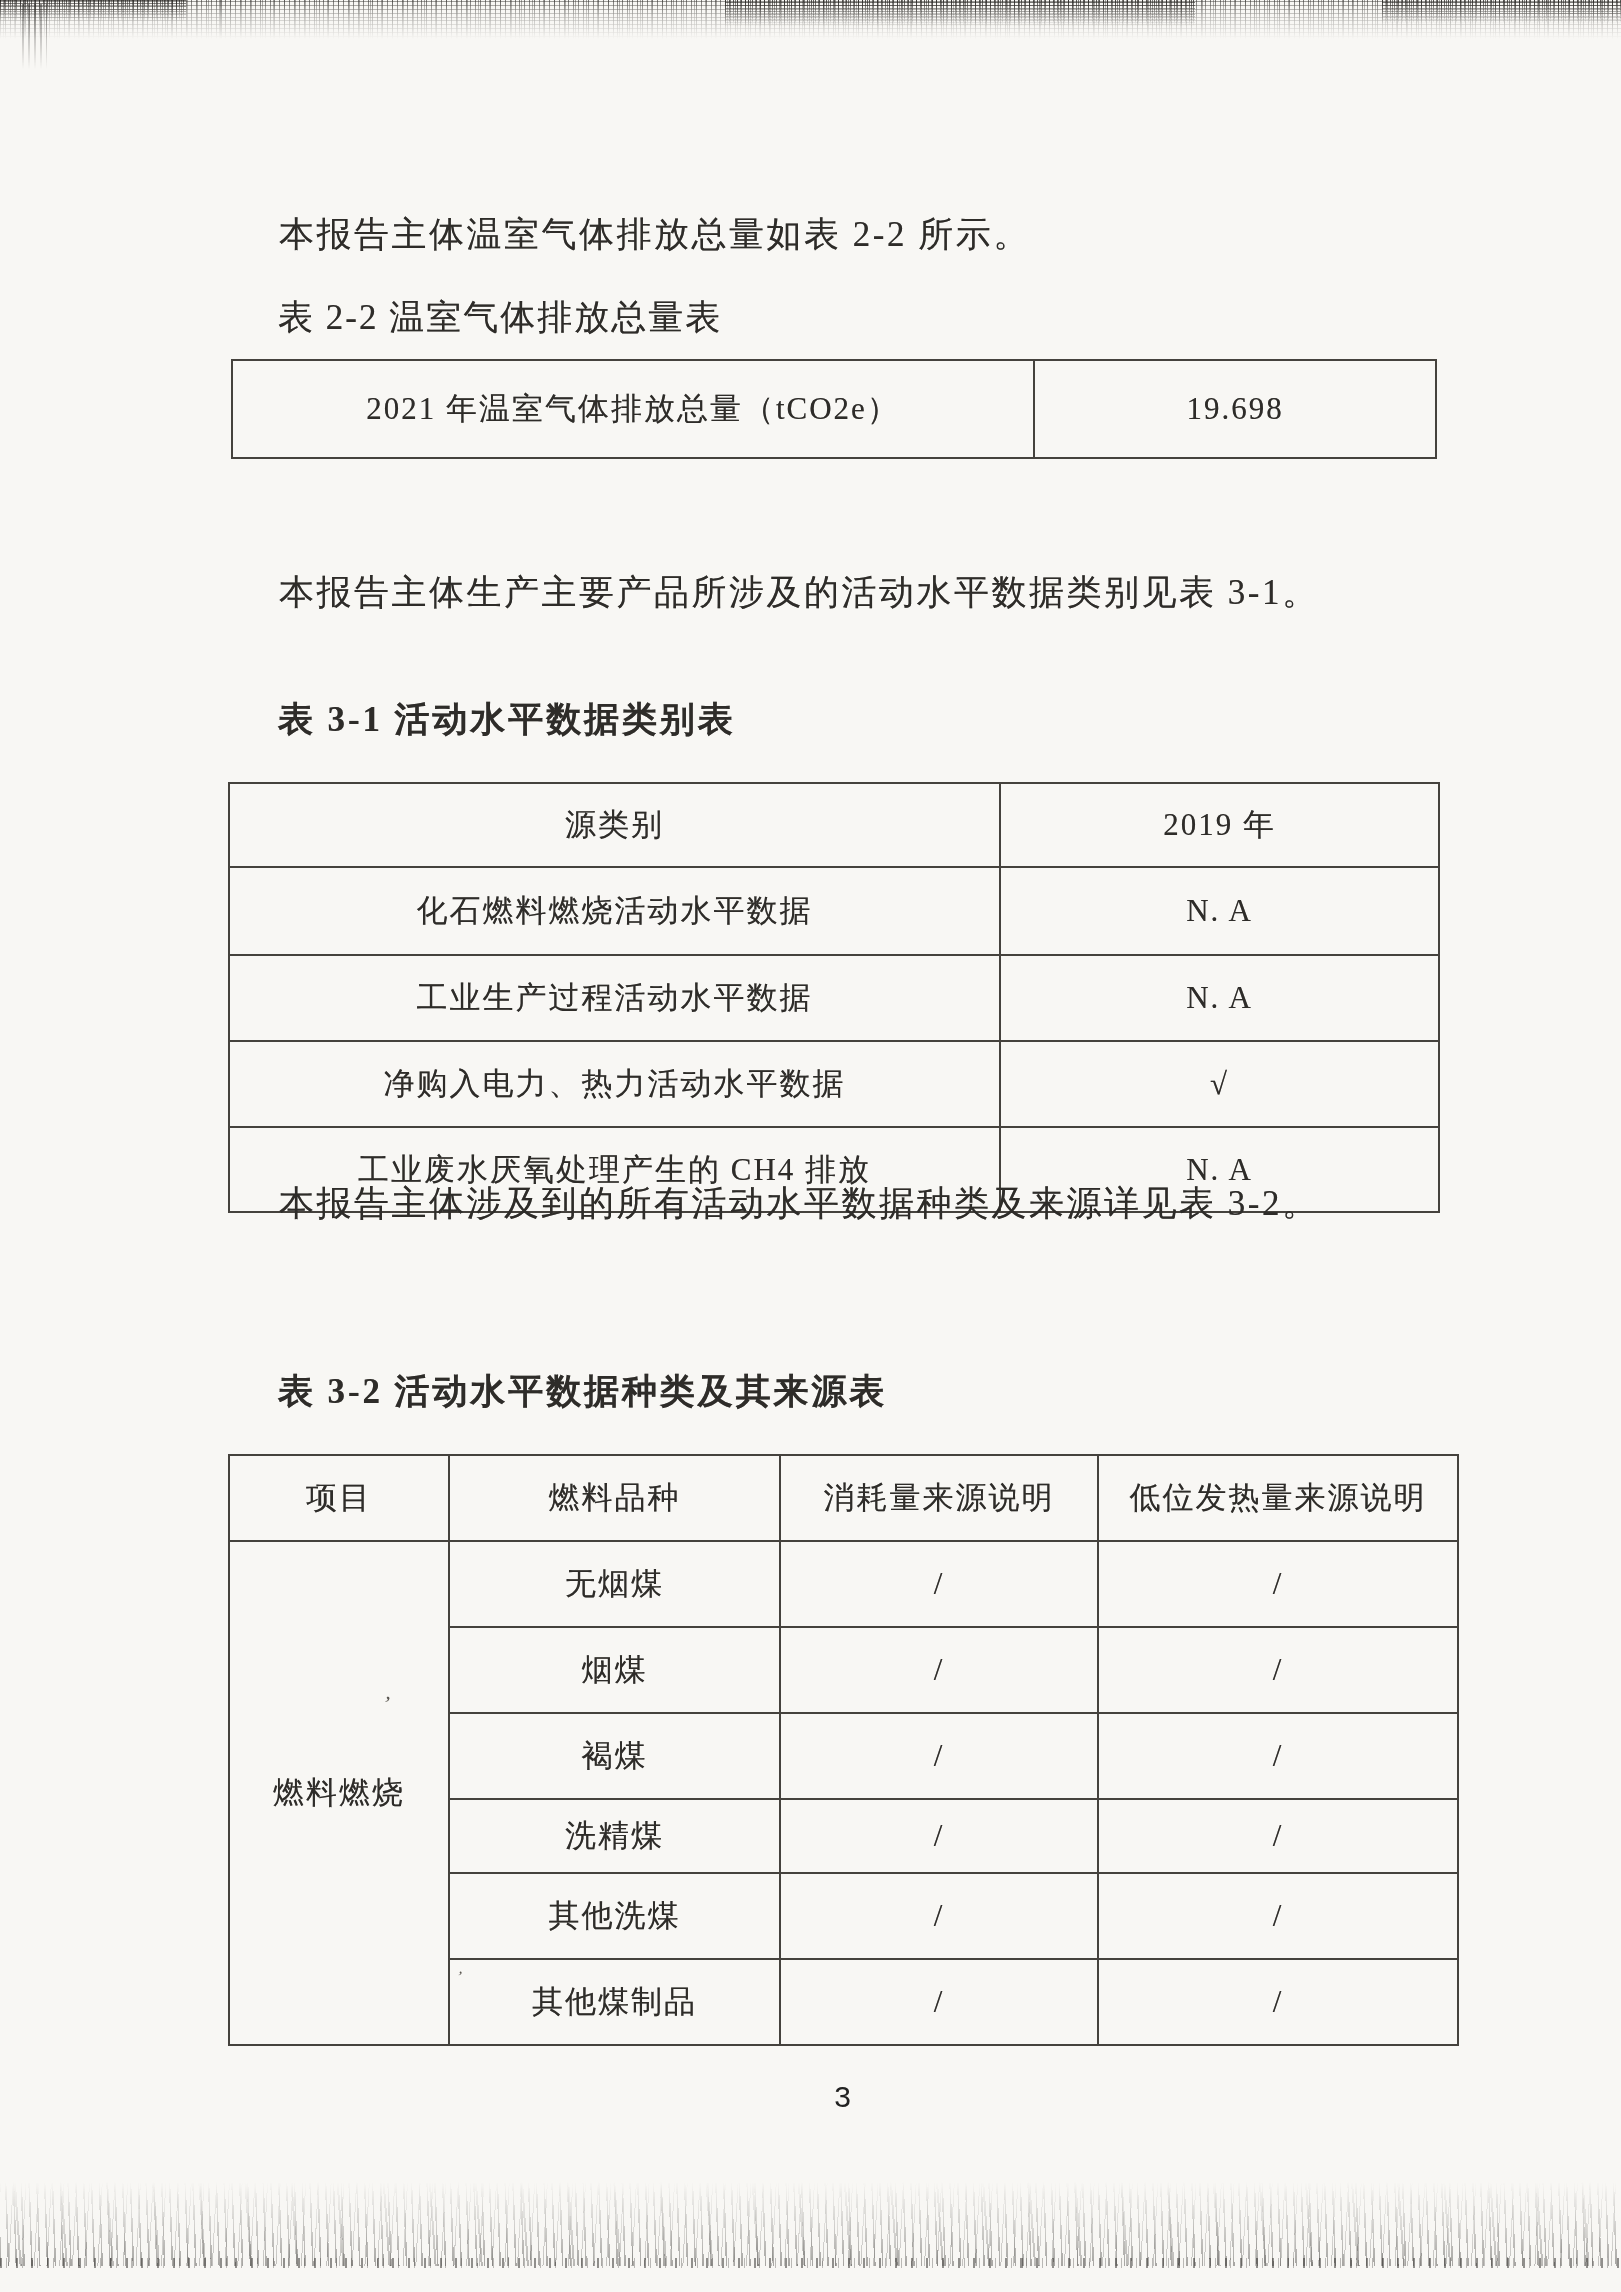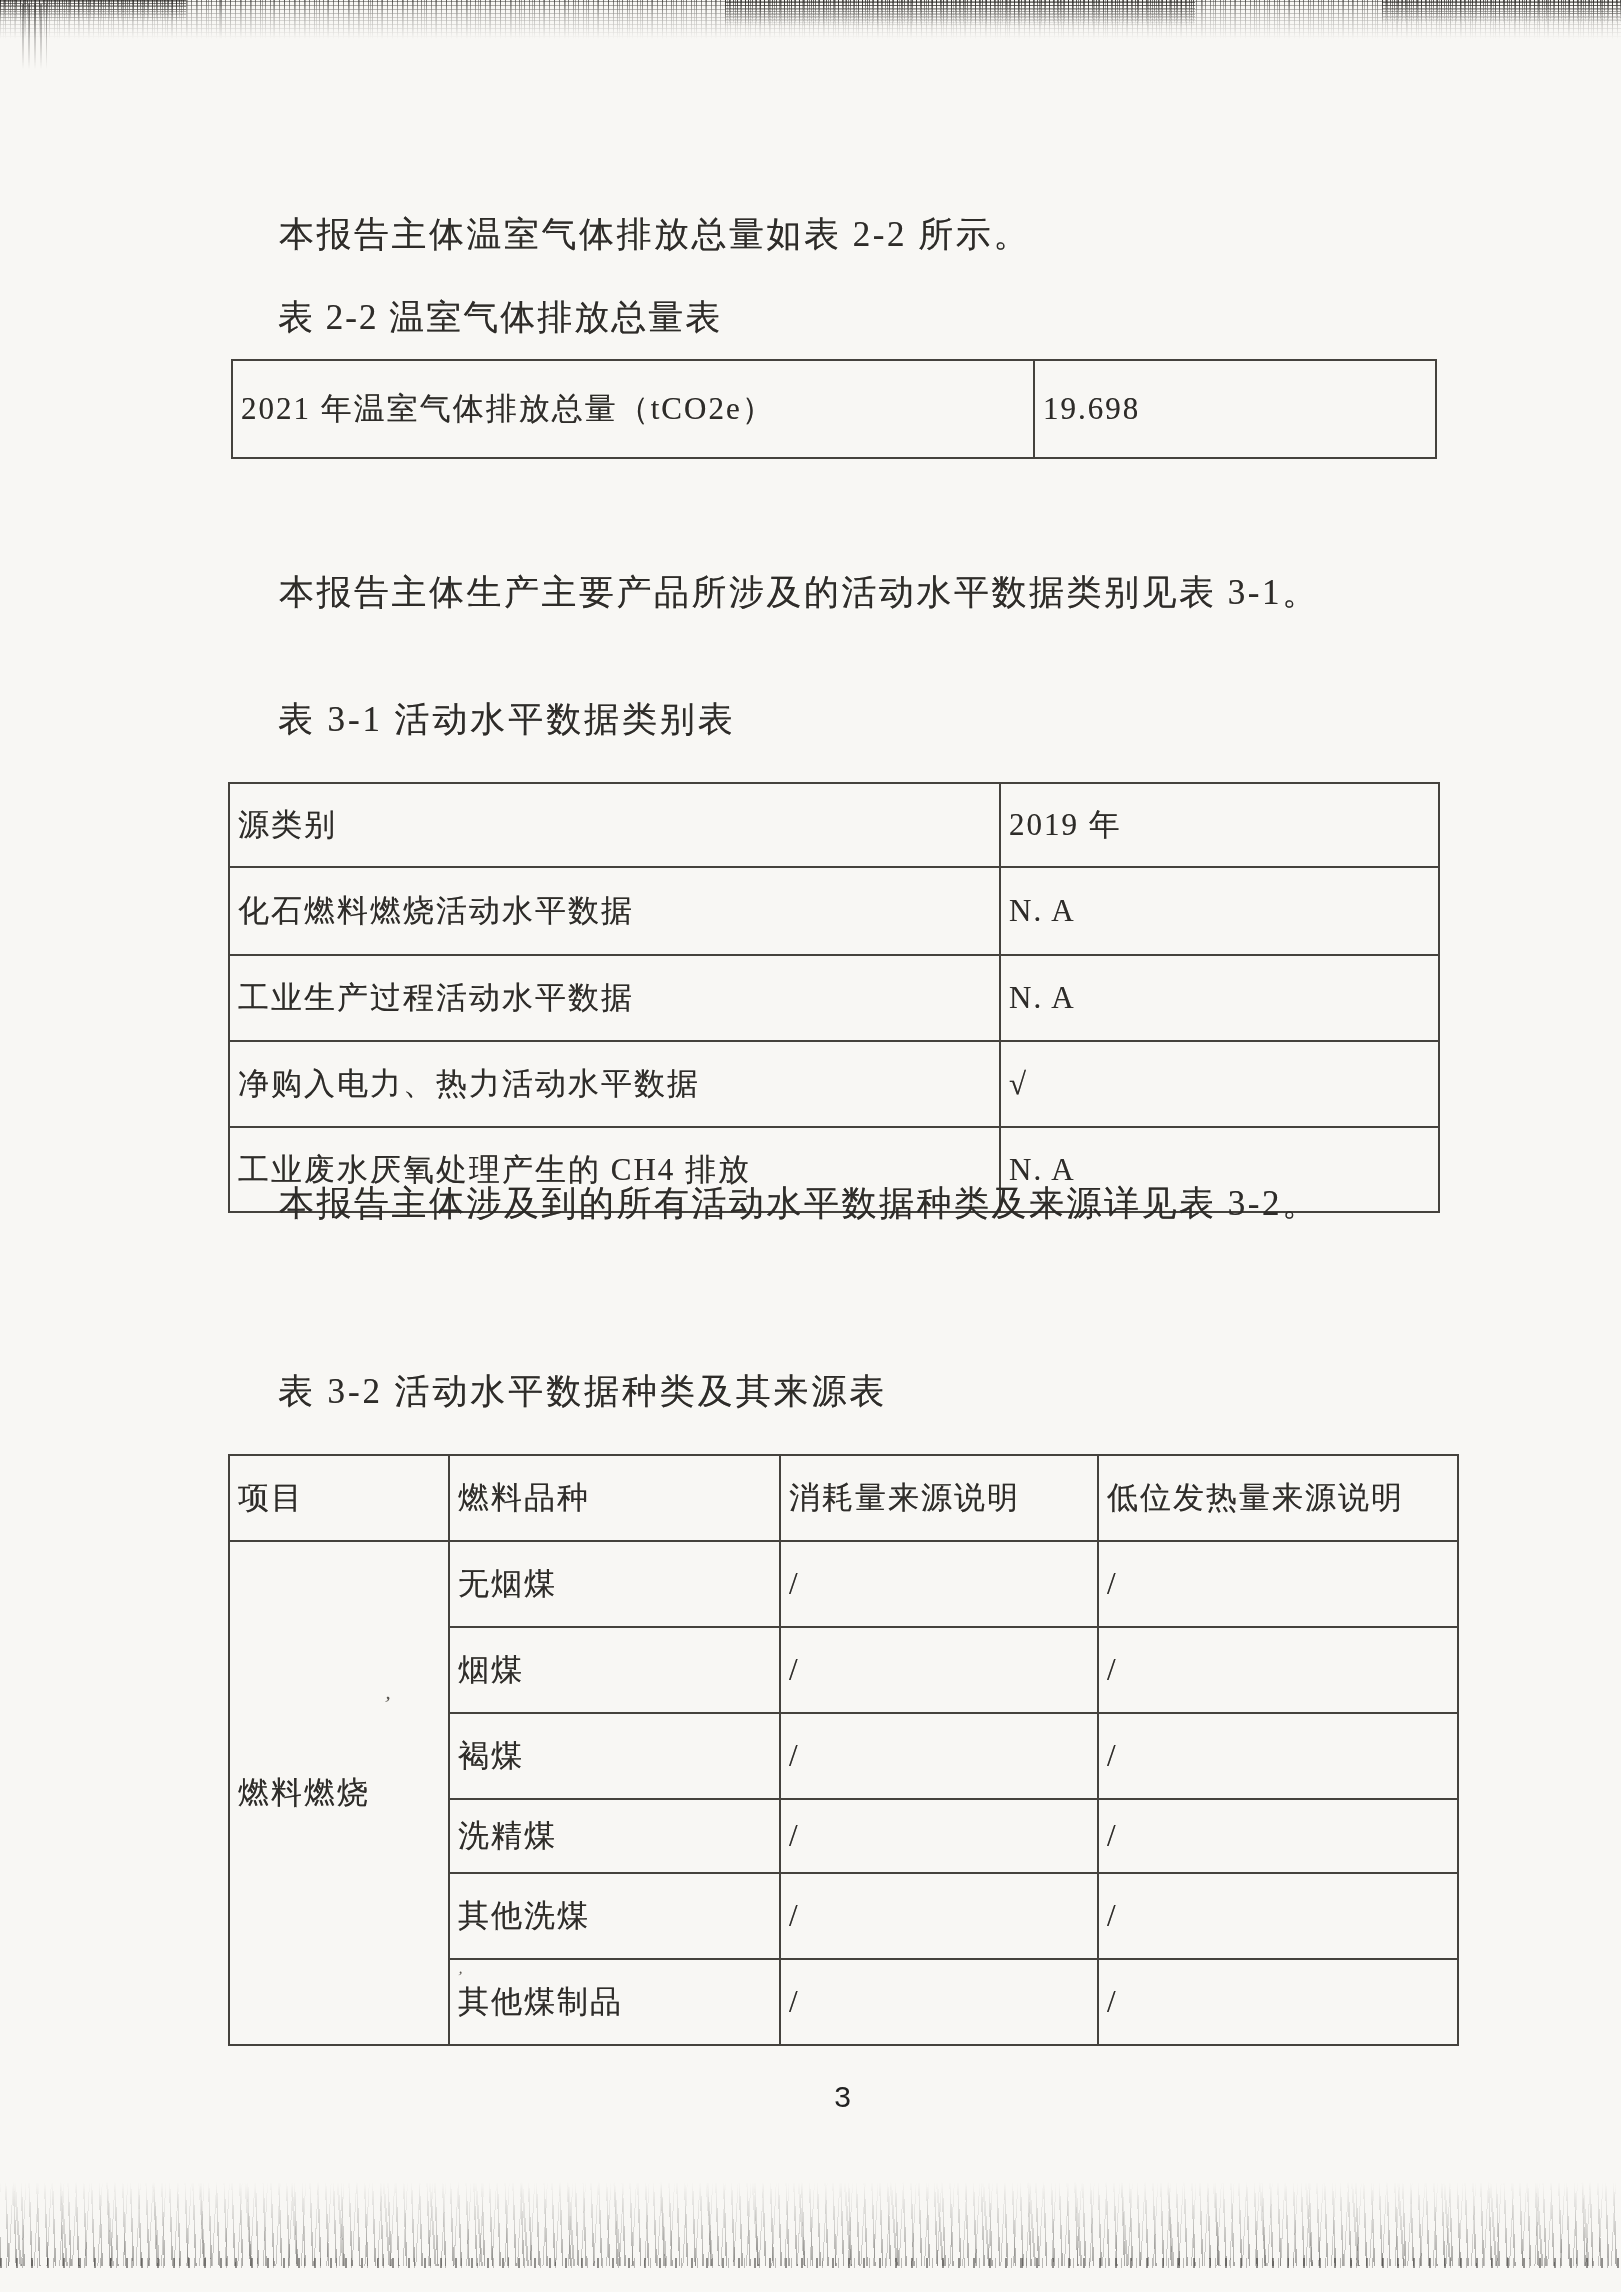--- a/index.html
+++ b/index.html
@@ -64,31 +64,31 @@
   .heading{
     position:absolute;white-space:nowrap;
     font-size:39px;font-weight:bold;letter-spacing:2.9px;
     text-shadow:0 0 0.6px rgba(46,44,41,.6);
   }
   .tbl-title{
     position:absolute;white-space:nowrap;
     font-size:35px;letter-spacing:2px;
     text-shadow:0 0 0.5px rgba(46,44,41,.55);
   }
-  .tbl-title.bold{font-weight:normal;letter-spacing:2.9px;}
+  .tbl-title.bold{font-weight:bold;letter-spacing:2.9px;}
   
   table.sheet{
     position:absolute;border-collapse:collapse;table-layout:fixed;
     font-family:"Liberation Serif","DejaVu Serif",serif;color:#2e2c29;
   }
   .sheet td{
     border-left:2px solid #45423d;border-right:2px solid #45423d;
     border-top:2.9px solid #45423d;border-bottom:2.9px solid #45423d;
-    vertical-align:middle;
-    font-size:31px;letter-spacing:2px;padding:8px;
+    text-align:center;vertical-align:middle;
+    font-size:31px;letter-spacing:2px;padding:0;
     text-shadow:0 0 0.5px rgba(46,44,41,.5);
     overflow:hidden;white-space:nowrap;
   }
   .val-num{letter-spacing:1px;}
   .check-cell{font-size:33px;}
   .slash-cell{font-size:33px;letter-spacing:0;}
   
   .page-num{
     position:absolute;left:823px;top:2080px;width:39px;text-align:center;
     font-family:"Liberation Sans","DejaVu Sans",sans-serif;

